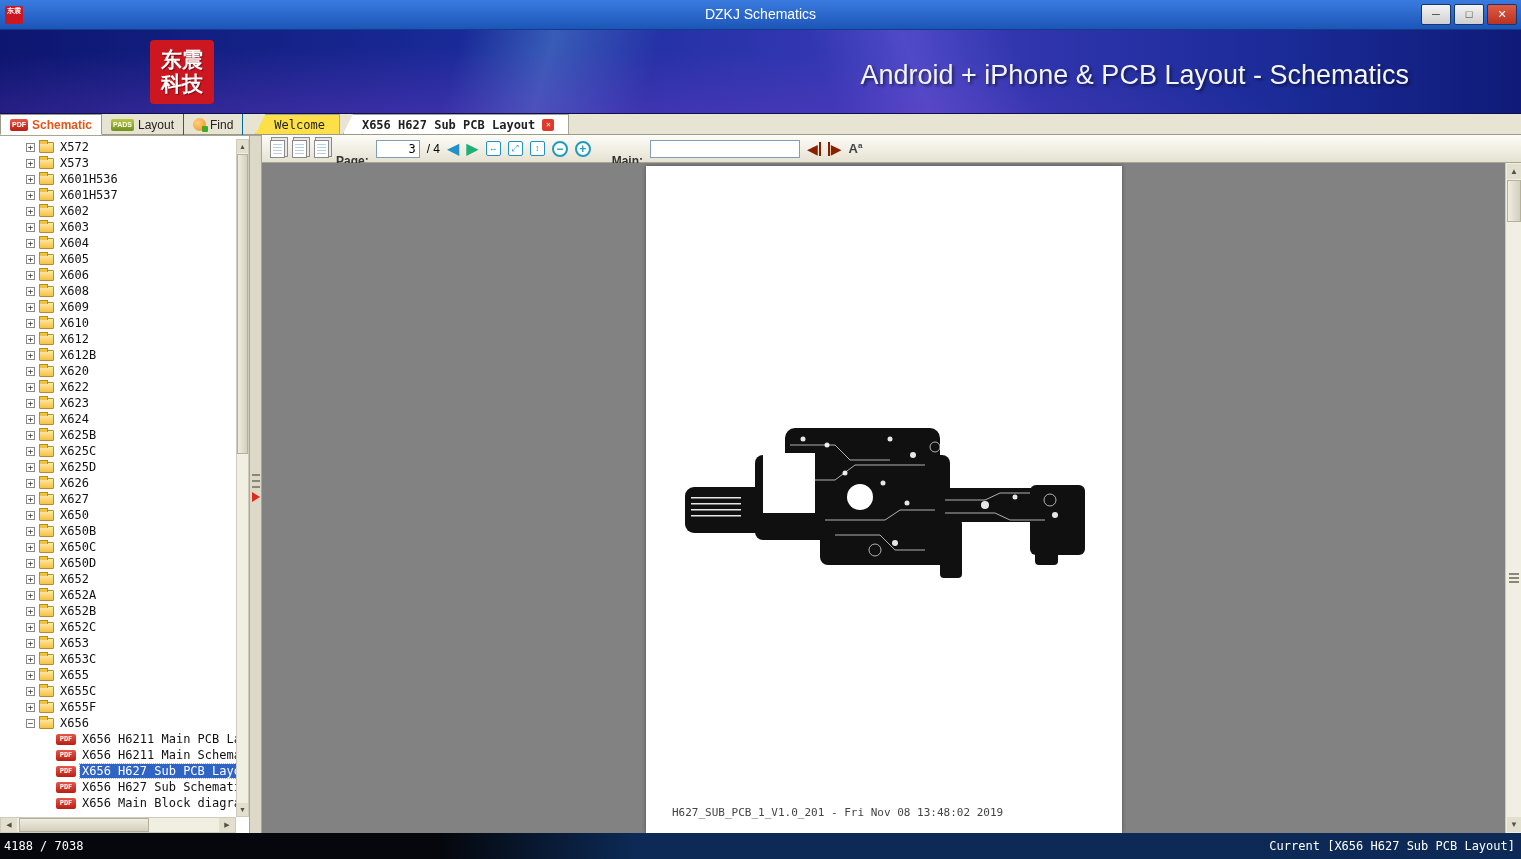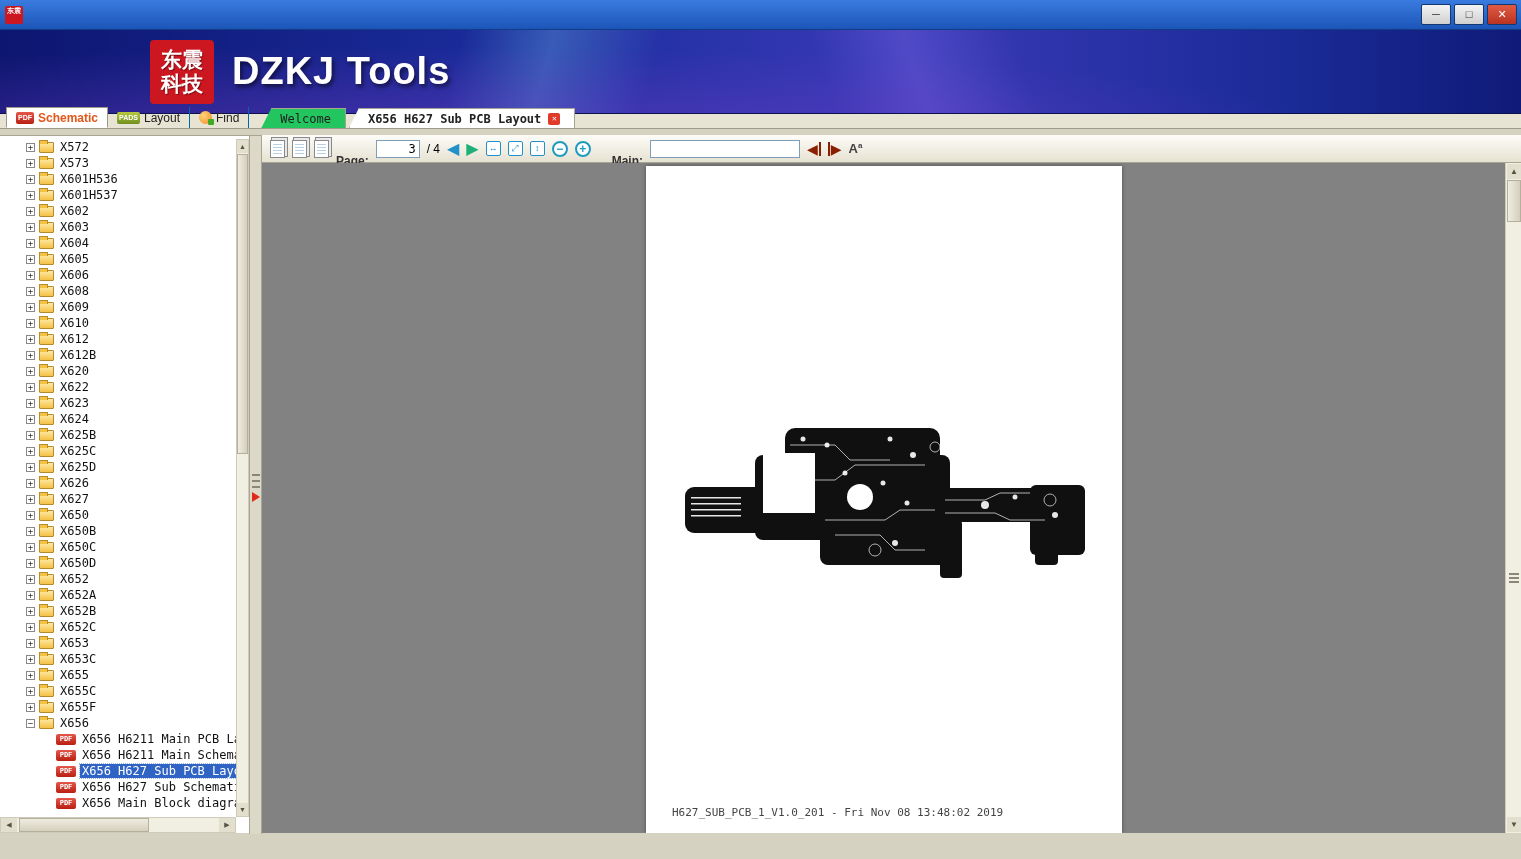--- a/index.html
+++ b/index.html
@@ -33,40 +33,40 @@
   .logo { position:absolute; left:150px; top:10px; width:64px; height:64px;
     background:#cc1620; border-radius:4px; display:flex; flex-direction:column;
     align-items:center; justify-content:center; color:#fff; font-weight:bold;
     font-size:21px; line-height:1.15; text-shadow:1px 1px 1px rgba(0,0,0,.4); }
   .brand { position:absolute; left:232px; top:20px; color:#fff; font-size:38px;
     font-weight:bold; letter-spacing:1px; text-shadow:2px 3px 4px rgba(0,0,0,.55); }
   .subtitle { position:absolute; right:112px; top:30px; color:#f2f4ff; font-size:27px;
     text-shadow:2px 2px 3px rgba(0,0,0,.5); }
 
   
-  .tabbar { position:absolute; top:114px; left:0; right:0; height:15px;
-    background:#e8e4d3; border-bottom:1px solid #9e9a88; display:flex; align-items:flex-end;padding-left:6px; }
+  .tabbar { position:absolute; top:114px; left:0; right:0; height:21px;
+    background:#e8e4d3; border-bottom:1px solid #9e9a88; display:flex; align-items:flex-start; }
   .main-tab { height:21px; display:flex; align-items:center; gap:4px; padding:0 9px;
     font-size:12px; color:#222; border-right:1px solid #0369a1; cursor:default; }
   .main-tab.active { background:#fff; border:1px solid #9e9a88; border-bottom:1px solid #fff;
     color:#e2571b; font-weight:bold; }
   .pdf-badge { display:inline-block; min-width:18px; padding:0 1px; height:12px;
     background:linear-gradient(#e4574a,#b81f12); color:#fff; font-size:7px; font-weight:bold;
     line-height:12px; text-align:center; border-radius:2px; }
   .pads-badge { display:inline-block; padding:0 2px; height:12px;
     background:linear-gradient(#b9c93e,#6f8f1e); color:#fff; font-size:7px; font-weight:bold;
     line-height:12px; text-align:center; border-radius:2px; }
   .share-ic { position:relative; width:13px; height:13px; border-radius:50%;
     background:radial-gradient(circle at 35% 35%, #ffd27a, #f08a1d); }
   .share-ic::after { content:''; position:absolute; right:-2px; bottom:-1px; width:6px; height:6px;
     background:#43a826; border-radius:1px; }
   .doc-tabs { display:flex; margin-left:12px; height:20px; }
   .doc-tab { height:20px; display:flex; align-items:center; padding:0 14px 0 18px;
     font-family:"DejaVu Sans Mono", monospace; font-size:12px; color:#222;
-    background:#22c55e; border:1px solid #a7a392; border-bottom:none;
+    background:#fde047; border:1px solid #a7a392; border-bottom:none;
     clip-path:polygon(10px 0, 100% 0, 100% 100%, 0 100%); margin-right:3px; cursor:default; }
   .doc-tab.active { background:#fff; font-weight:bold; }
   .tab-close { width:12px; height:12px; margin-left:7px; background:#e03a2a; color:#fff;
     font-size:8px; line-height:12px; text-align:center; border-radius:2px; cursor:pointer; }
 
   
   .toolbar { position:absolute; left:262px; top:135px; width:1259px; height:28px;
     background:linear-gradient(#fdfcf7,#e6e2d2); border-bottom:1px solid #a9a593;
     display:flex; align-items:center; gap:7px; padding:0 8px; }
   .tb-page { position:relative; width:15px; height:18px; background:#fff;
@@ -167,33 +167,34 @@
 </style>
 </head>
 <body>
 
 <div class="window">
 
   <div class="titlebar">
     <div class="title-icon">
       <div>东震</div>
     </div>
+    <div class="title-text">DZKJ Schematics</div>
     <div class="win-btns">
       <div class="win-btn">─</div>
       <div class="win-btn">□</div>
       <div class="win-btn close">✕</div>
     </div>
   </div>
 
   <div class="header">
     <div class="logo">
       <div>东震</div>
       <div>科技</div>
     </div>
-    <div class="brand">DZKJ Tools</div>
+    <div class="subtitle">Android + iPhone &amp; PCB Layout - Schematics</div>
   </div>
 
   <div class="tabbar">
     <div class="main-tab active">
       <span class="pdf-badge">PDF</span>
       <span>Schematic</span>
     </div>
     <div class="main-tab">
       <span class="pads-badge">PADS</span>
       <span>Layout</span>
@@ -506,14 +507,19 @@
       <div class="caption">H627_SUB_PCB_1_V1.0_201 - Fri Nov 08 13:48:02 2019</div>
     </div>
     <div class="c-scroll">
       <div class="sb-btn sb-up">▲</div>
       <div class="sb-thumb"></div>
       <div class="grip2"></div>
       <div class="sb-btn sb-down">▼</div>
     </div>
   </div>
 
+  <div class="statusbar">
+    <div class="status-right-panel"></div>
+    <div class="status-left">4188 / 7038</div>
+    <div class="status-right">Current [X656 H627 Sub PCB Layout]</div>
+  </div>
 
 </div>
 
 </body></html>

